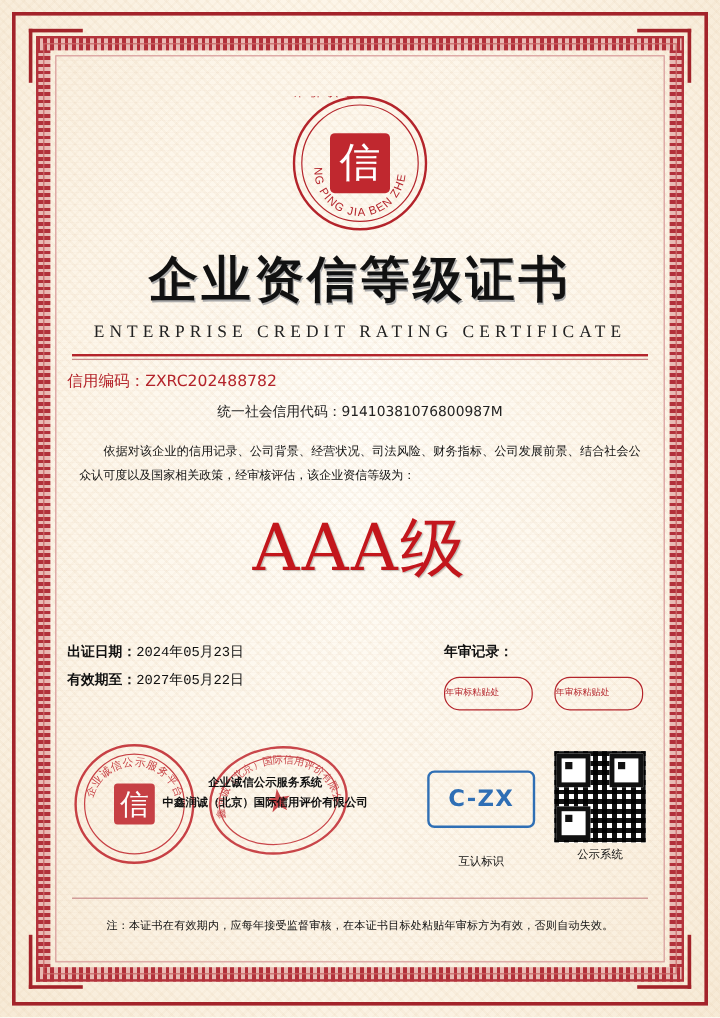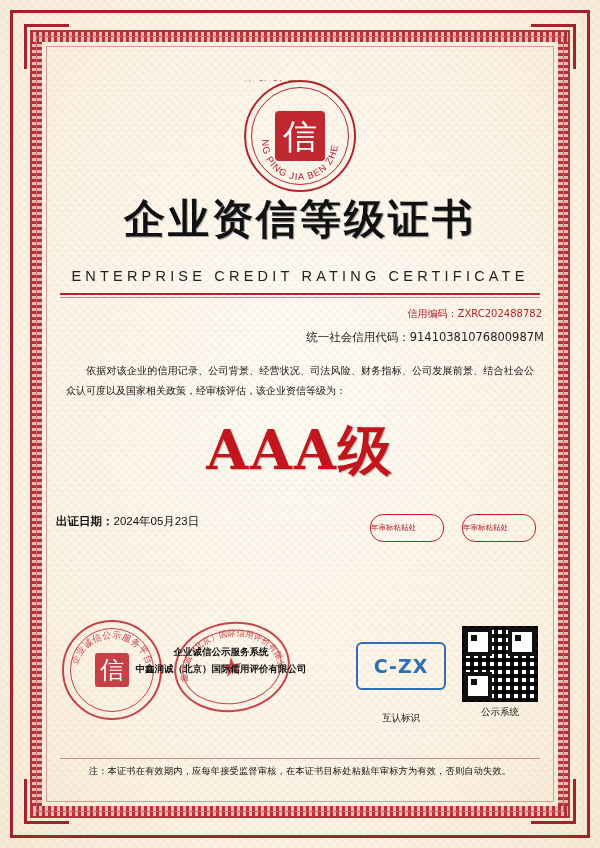--- a/index.html
+++ b/index.html
@@ -88,88 +88,89 @@
   .emblem text{fill:#b4242b;font-size:9.5px;font-family:"Liberation Sans",sans-serif;letter-spacing:1px;}
 
   
   .title-cn{
     text-align:center;
     font-family:"DejaVu Serif", serif;
     font-weight:bold;
     font-size:41px;
     letter-spacing:3px;
     color:#111;
+    margin-top:14px;
     text-shadow:1px 1px 0 #aaa;
   }
   .title-en{
     text-align:center;
     font-size:14.5px;
     letter-spacing:4.2px;
     color:#222;
-    margin-top:21px;
+    margin-top:8px;
+    font-family:Liberation Serif, serif;
   }
   .rule{
     height:2px;background:#b4242b;margin:9px 4px 0 4px;
   }
   .rule.thin{height:1px;background:#c98b8b;margin-top:2px;}
 
   .credit-no{
-    text-align:right;
-    font-size:10px;
+    font-size:13px;
     color:#b4242b;
     margin-top:9px;
     padding-right:2px;
     font-family:"DejaVu Sans", sans-serif;
   }
   .credit-no .val{color:#b4242b;}
 
   .company{
     text-align:center;
     font-family:"DejaVu Serif", serif;
     font-weight:bold;
     font-size:20.5px;
     color:#111;
     margin-top:12px;
     letter-spacing:1px;
   }
   .usci{
-    text-align:right;
+    text-align:center;
     font-size:11.5px;
     color:#222;
     margin-top:9px;
     font-family:"DejaVu Sans", sans-serif;
   }
   .body-text{
     margin:16px 10px 0 10px;
     font-size:10px;
     line-height:2.0;
     color:#111;
     text-align:justify;
     font-family:"DejaVu Sans", sans-serif;
   }
   .body-text .indent{display:inline-block;width:2em;}
 
   .grade{
     text-align:center;
     margin-top:14px;
     color:#c3161c;
     font-family:"DejaVu Serif", serif;
-    font-weight:bold;
+    font-weight:normal;
     font-size:54px;
     letter-spacing:2px;
     text-shadow:1px 1px 1px rgba(0,0,0,.25);
   }
 
   
   .details{
-    margin-top:26px;
+    margin-top:42px;
     display:flex;
     font-size:11.5px;
     color:#111;
-    font-family:Liberation Sans, sans-serif;
+    font-family:Liberation Mono, monospace;
   }
   .details .left{width:300px;}
   .details .left .row{margin-bottom:8px;white-space:nowrap;}
   .details .left .row .k{font-weight:bold;}
   .details .right{flex:1;padding-left:14px;}
   .details .right .k{font-weight:bold;display:block;margin-bottom:13px;}
   .stickers{display:flex;gap:18px;}
   .sticker{
     width:72px;height:26px;border:1px solid #b4242b;border-radius:13px;
     font-size:7.5px;color:#b4242b;line-height:26px;
@@ -233,21 +234,21 @@
   .seal-caption{
     text-align:center;font-size:9.5px;color:#111;margin-top:4px;
     font-family:"DejaVu Sans", sans-serif;white-space:nowrap;
   }
   .seal-caption.b{font-weight:bold;}
 
   .footer-note{
     position:absolute;left:4px;right:4px;bottom:14px;
     font-size:9.2px;color:#111;text-align:center;
     font-family:Liberation Serif, serif;
-    border-top:1px solid #c98b8b;padding-top:6px;
+    border-top:1px solid #c98b8b;padding-top:16px;
     letter-spacing:.2px;
   }
   .org-lines{
     position:absolute;left:40px;bottom:64px;width:250px;text-align:center;
   }
 </style>
 </head>
 <body>
 
 <div class="cert">
@@ -297,22 +298,26 @@
 
     <div class="body-text"><span class="indent"></span><span>依据对该企业的信用记录、公司背景、经营状况、司法风险、财务指标、公司发展前景、结合社会公众认可度以及国家相关政策，经审核评估，该企业资信等级为：</span></div>
 
     <div class="grade">AAA级</div>
 
     <div class="details">
       <div class="left">
         <div class="row">
           <span class="k">出证日期：</span><span>2024年05月23日</span>
         </div>
+        <div class="row">
+          <span class="k">有效期至：</span><span>2027年05月22日</span>
+        </div>
       </div>
       <div class="right">
+        <span class="k">年审记录：</span>
         <div class="stickers">
           <div class="sticker">年审标粘贴处</div>
           <div class="sticker">年审标粘贴处</div>
         </div>
       </div>
     </div>
 
     <div class="seals">
 
       <div class="seal" style="left:6px;top:0;">

